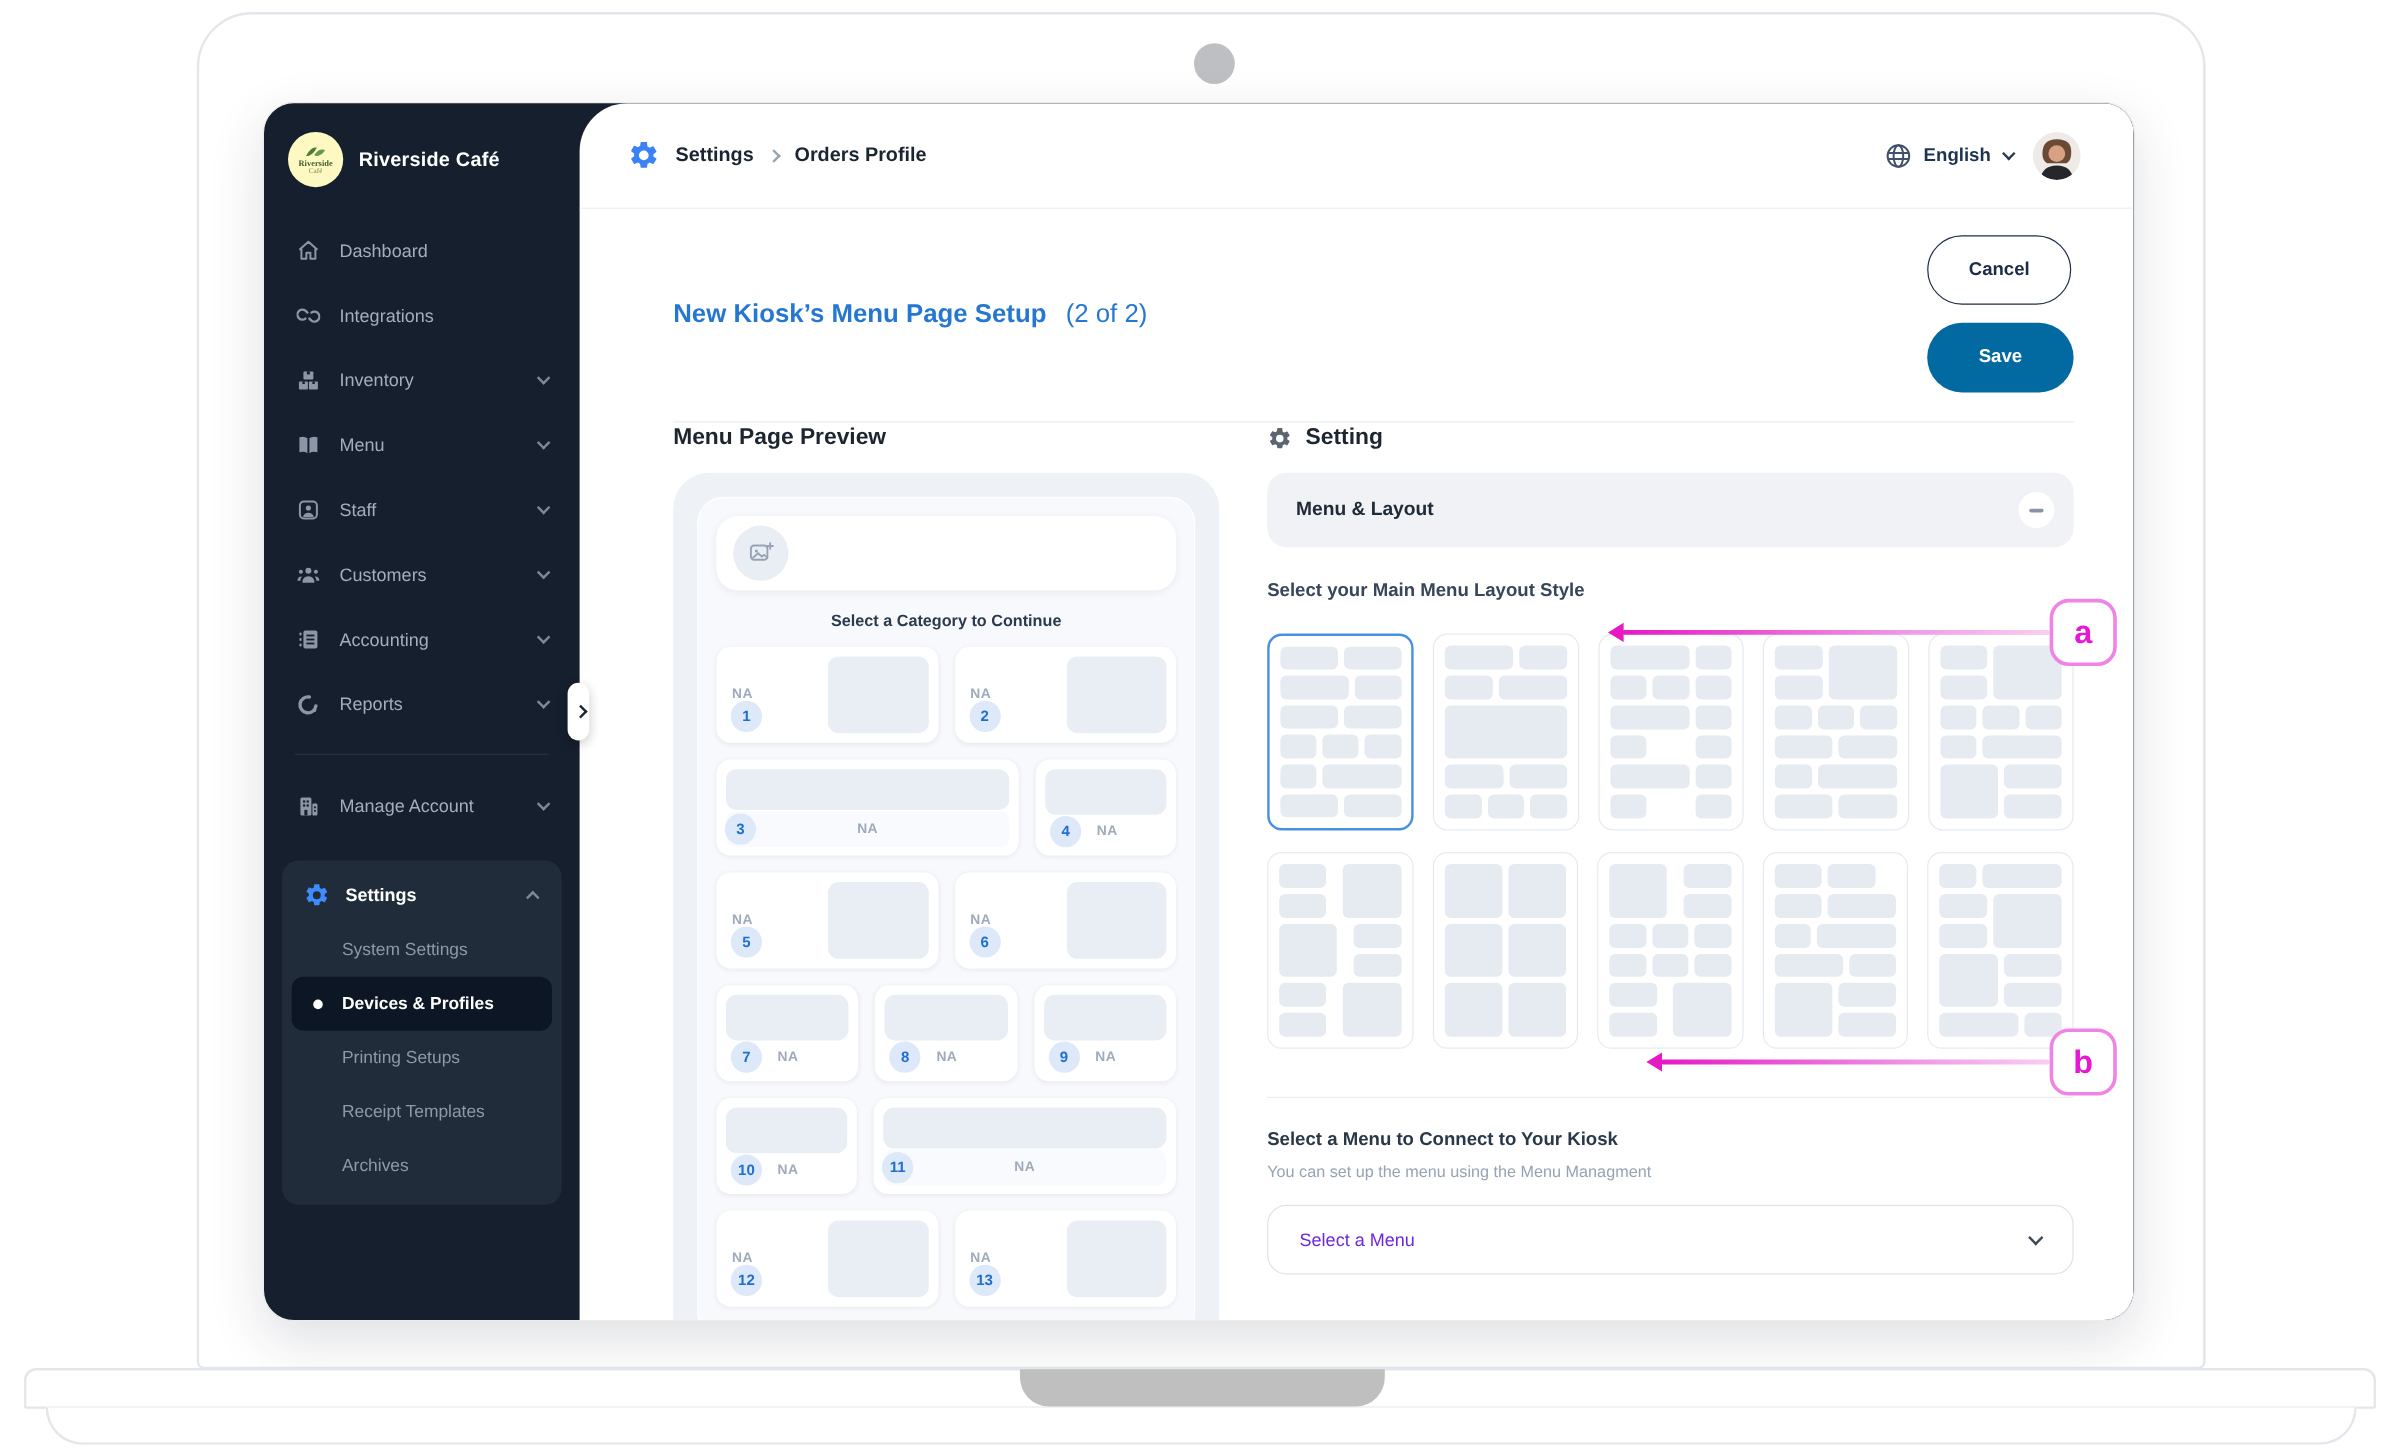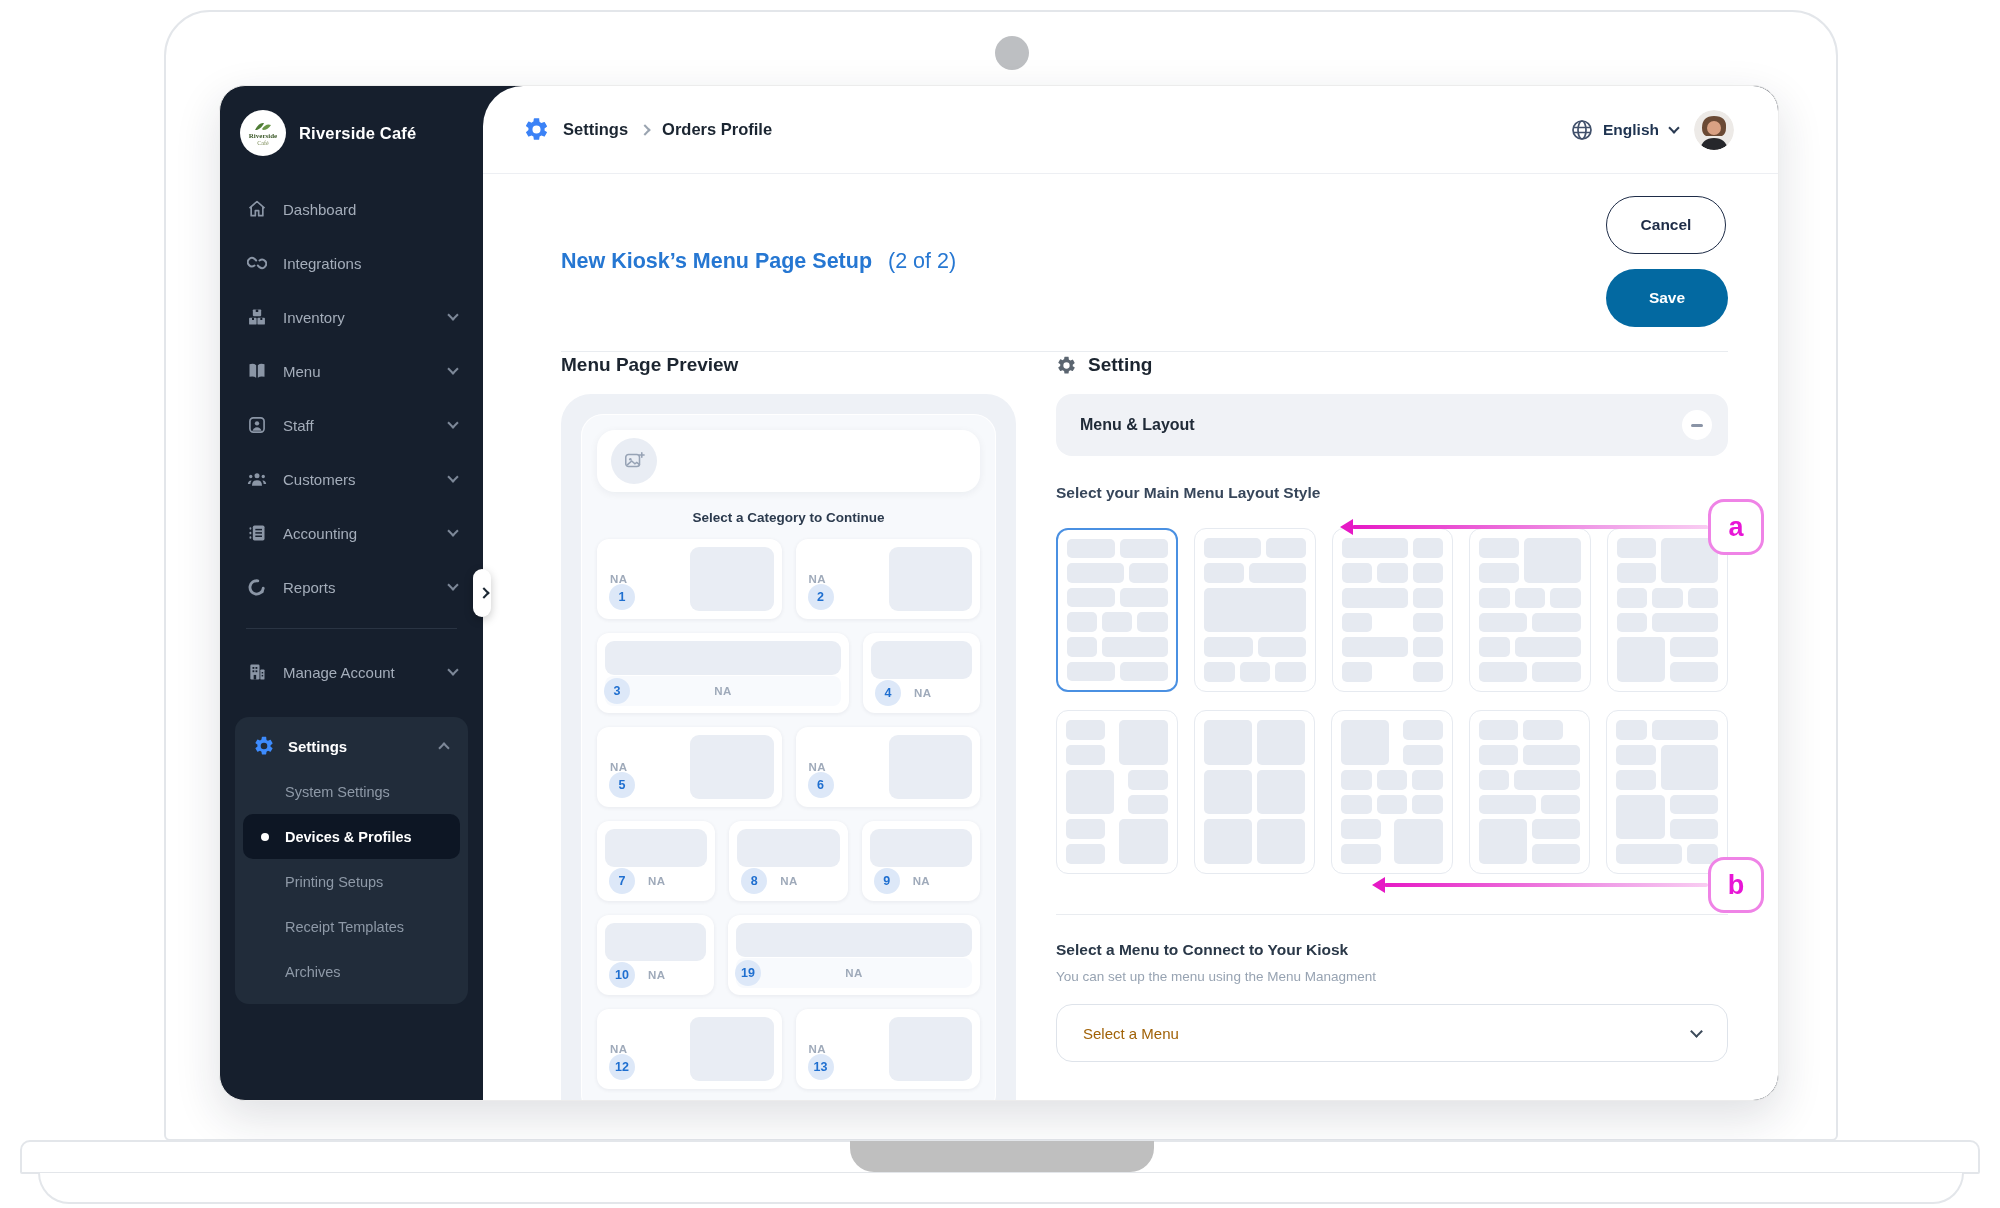--- a/index.html
+++ b/index.html
@@ -19,21 +19,21 @@
                  background:#fff; border:2px solid #e3e6ea; border-top:none; border-radius:0 0 42px 42px; }
 
   
   .app { position:absolute; left:219px; top:85px; width:1560px; height:1016px;
          background:#161f2d; border-radius:26px; display:flex; overflow:hidden;
          box-shadow:0 16px 45px rgba(27,38,59,.14); border:1px solid #ececec; }
 
   
   .sidebar { width:263px; flex:none; color:#a6aebb; position:relative; }
   .brand { display:flex; align-items:center; gap:13px; padding:24px 0 0 20px; }
-  .logo { width:46px; height:46px; border-radius:50%; background:#ffffff; flex:none;
+  .logo { width:46px; height:46px; border-radius:50%; background:#fef9c3; flex:none;
           display:flex; flex-direction:column; align-items:center; justify-content:center; }
   .brand-name { color:#fff; font-size:16.5px; font-weight:700; letter-spacing:.2px; }
   .nav { margin-top:26px; }
   .nav-item { height:54px; display:flex; align-items:center; padding:0 26px 0 26px; cursor:pointer; }
   .nav-item .ic { width:22px; height:22px; flex:none; margin-right:15px; display:flex; align-items:center; justify-content:center; }
   .nav-item .lbl { font-size:15px; color:#a4adba; }
   .spacer { flex:1; }
   .chev { width:8px; height:8px; border-right:2px solid #7d8898; border-bottom:2px solid #7d8898; display:inline-block; }
   .chev.down { transform:rotate(45deg); margin-top:-4px; }
   .chev.up { transform:rotate(-135deg); margin-top:4px; }
@@ -117,21 +117,21 @@
   .thumb-row { display:flex; gap:16px; margin-top:24px; }
   .thumb { flex:1; height:164px; background:#fff; border:1.5px solid #e6eaf0; border-radius:12px; padding:9px; cursor:pointer; }
   .thumb.selected { border:2px solid #4a90e2; padding:8.5px; }
   .mosaic { width:100%; height:100%; display:grid; grid-template-columns:repeat(12,1fr); grid-template-rows:repeat(6,1fr); gap:5px; }
   .mosaic div { background:#e6eaf1; border-radius:5px; }
   .right-divider { height:1px; background:#e9ecf0; margin-top:40px; }
   .menu-label { margin-top:26px; font-size:15.5px; font-weight:700; color:#2a3848; height:20px; }
   .menu-hint { margin-top:8px; font-size:13.5px; color:#97a3b2; }
   .dropdown { margin-top:20px; height:58px; border:1.5px solid #dee3ea; border-radius:16px; display:flex; align-items:center;
               justify-content:space-between; padding:0 26px; cursor:pointer; background:#fff; }
-  .dd-placeholder { font-size:15px; color:#a16207; }
+  .dd-placeholder { font-size:15px; color:#6d28d9; }
   .dd-chev { width:9px; height:9px; border-right:2.2px solid #3c4a5a; border-bottom:2.2px solid #3c4a5a; transform:rotate(45deg); margin-top:-4px; }
 
   
   .anno-line { position:absolute; height:4px; border-radius:2px; background:linear-gradient(90deg,#e619c5 0%,#f0a0e8 70%,#f9cdf2 100%); z-index:20; }
   .anno-head { position:absolute; width:0; height:0; border-top:8px solid transparent; border-bottom:8px solid transparent;
                border-right:13px solid #e619c5; z-index:20; }
   .anno-badge { position:absolute; width:56px; height:56px; background:#fff; border:3px solid #ef83e6; border-radius:16px;
                 color:#e816d6; font-size:27px; font-weight:700; display:flex; align-items:center; justify-content:center; z-index:20; }
 
   svg { display:block; }
@@ -459,21 +459,21 @@
                     <div class="ph"></div>
                     <div class="brow">
                         <span class="badge">10</span>
                         <span class="na">NA</span>
                       </div>
                   </div>
                   <div class="card card-wide w-lg">
                     <div class="ph"></div>
                     <div class="bar"></div>
                     <span class="na">NA</span>
-                    <span class="badge">19</span>
+                    <span class="badge">11</span>
                   </div>
                 </div>
 
                 <div class="crow">
                   <div class="card card-side flex1">
                     <span class="na">NA</span>
                     <span class="badge">12</span>
                     <div class="ph"></div>
                   </div>
                   <div class="card card-side flex1">

